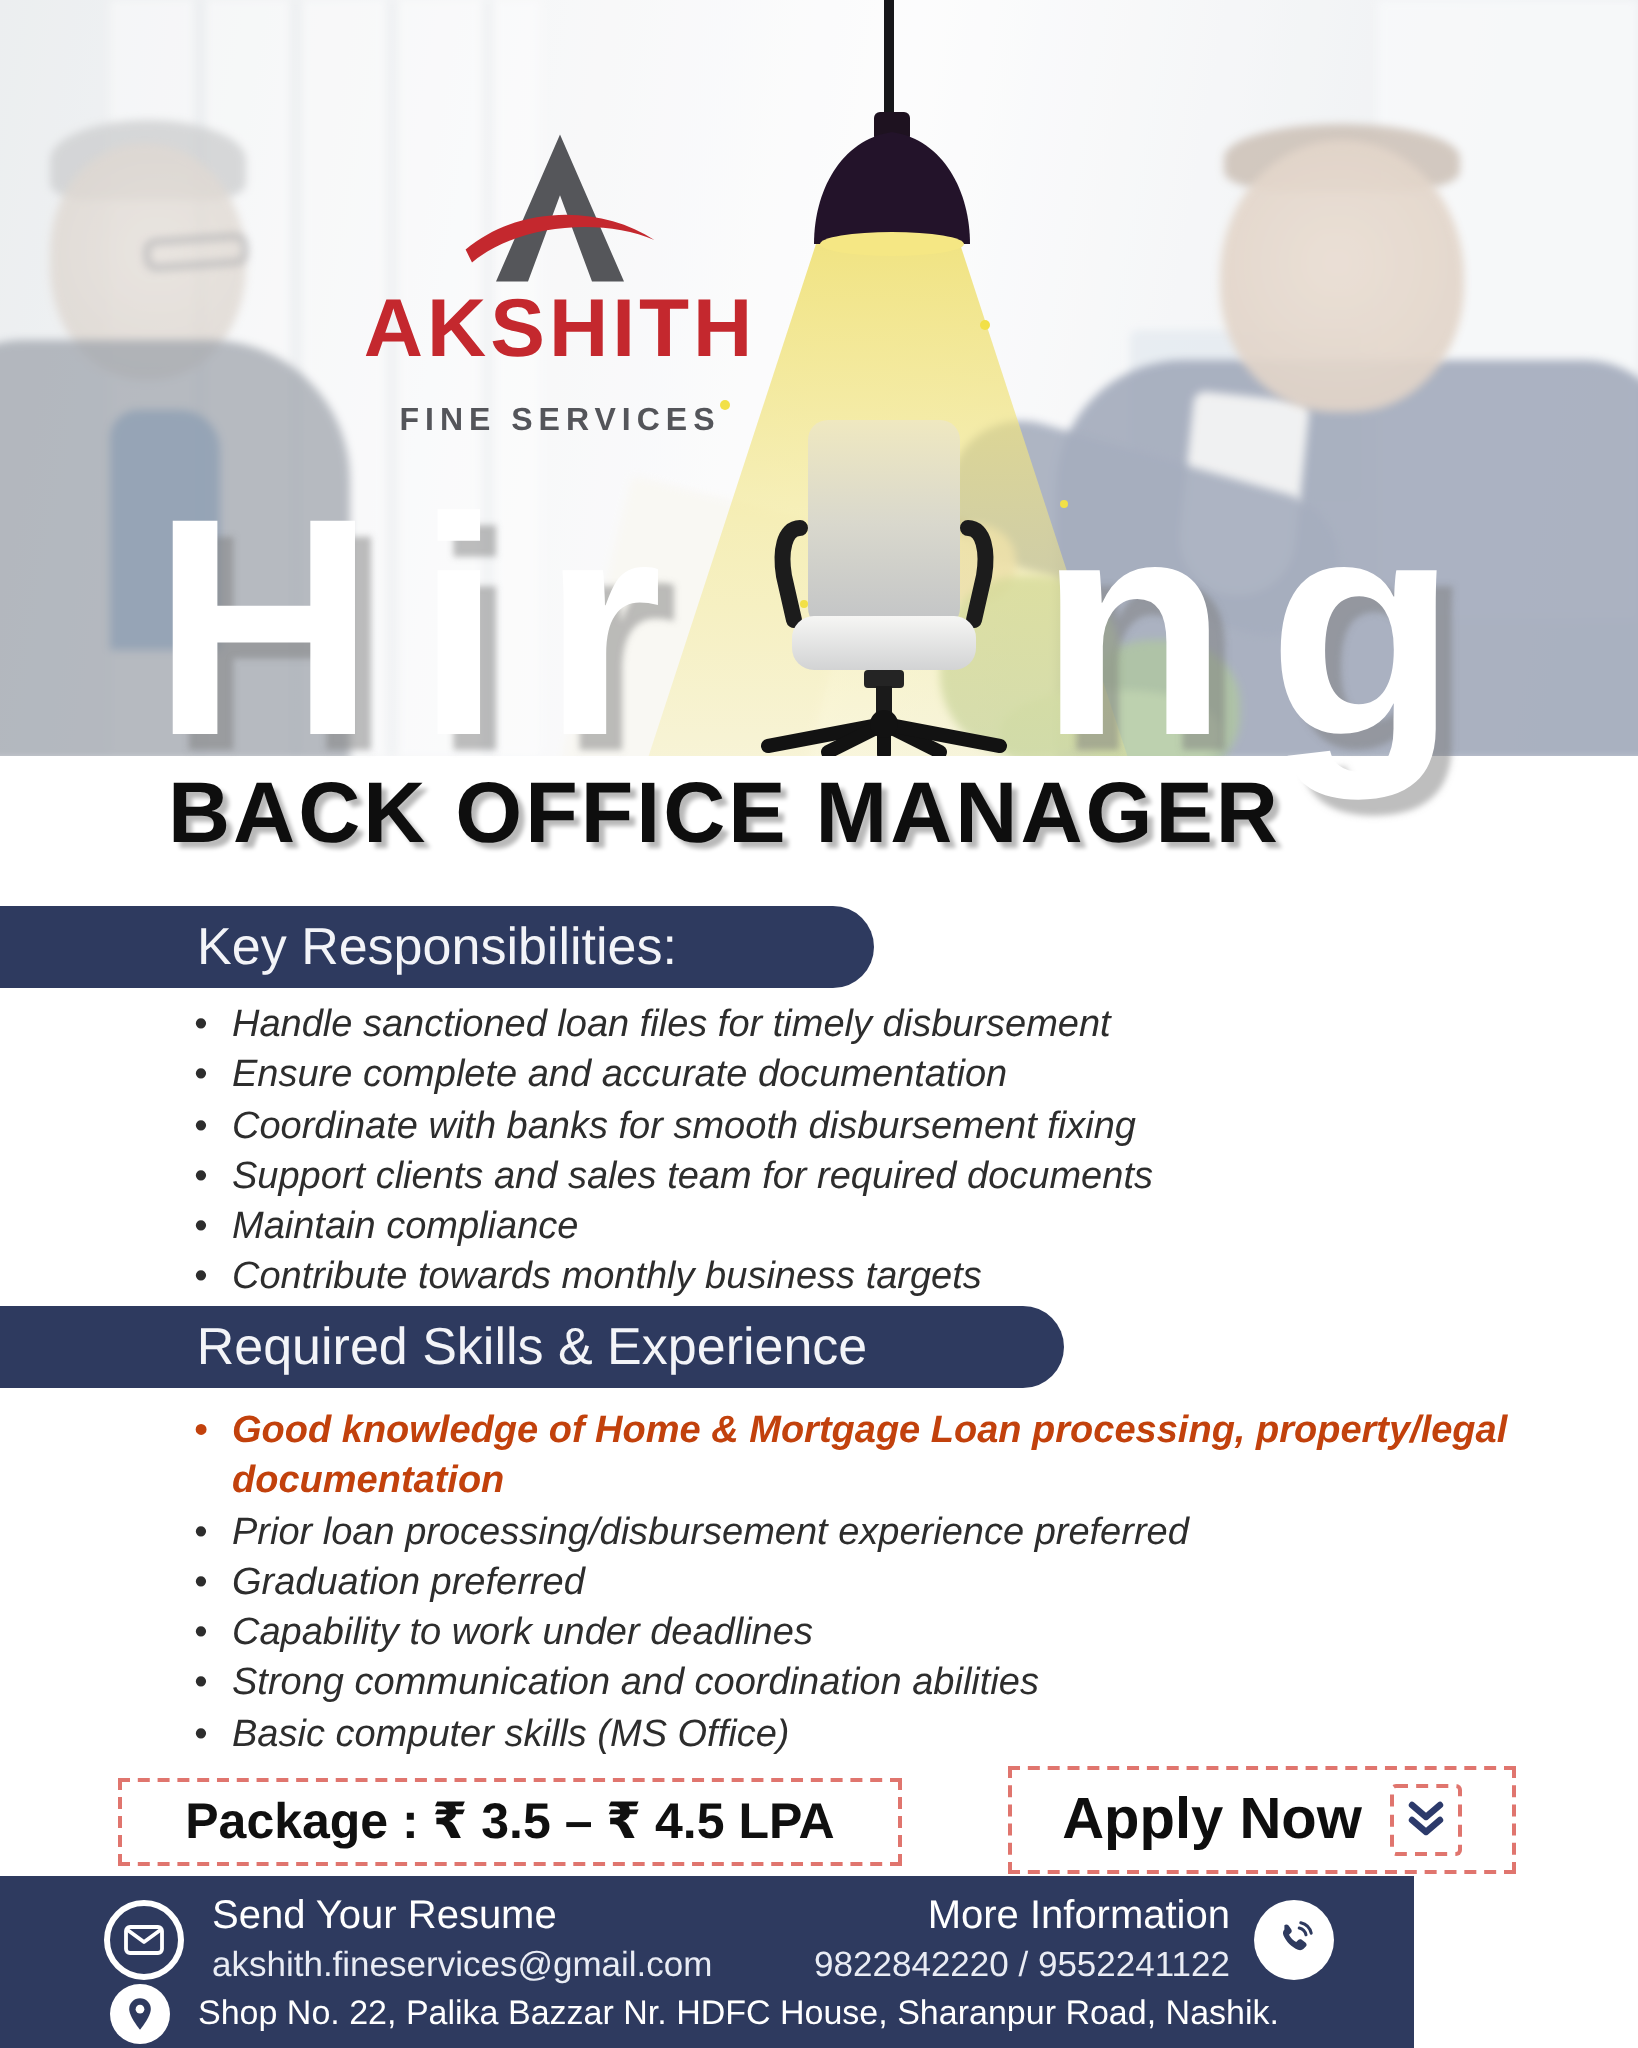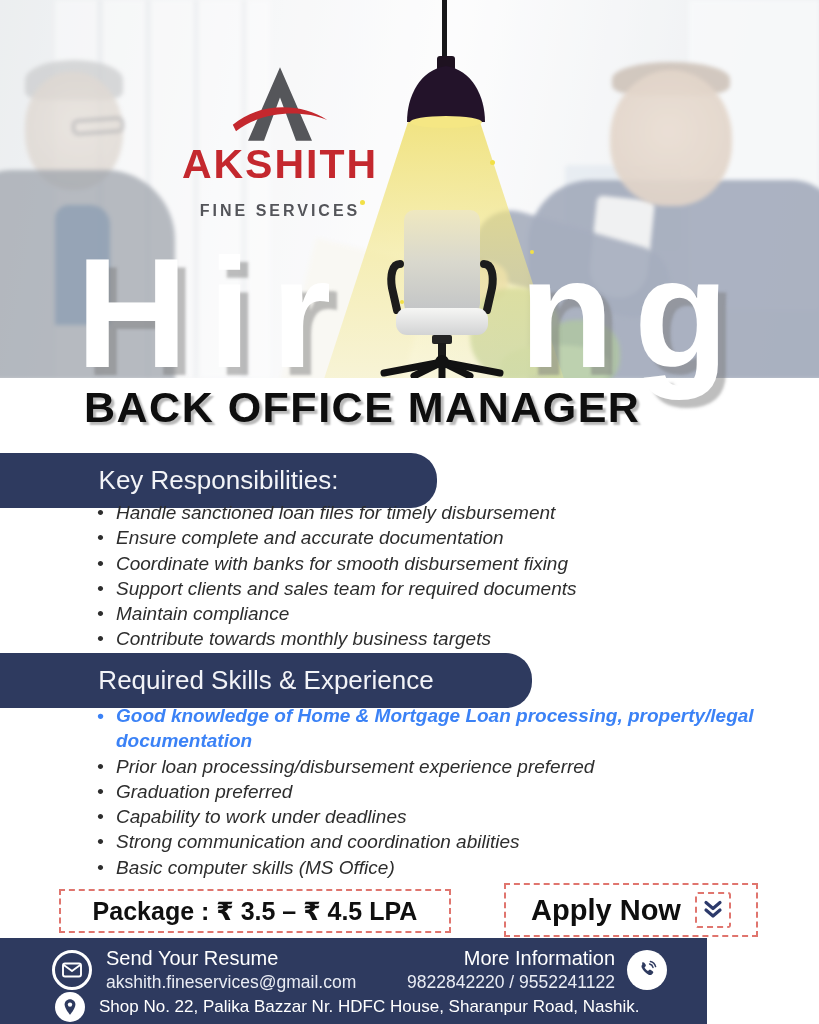--- a/index.html
+++ b/index.html
@@ -55,32 +55,32 @@
   .hiring{position:absolute;left:76px;top:236px;z-index:5;display:flex;align-items:flex-start;
     font-size:155px;font-weight:700;line-height:1;color:#fff;letter-spacing:20px;
     text-shadow:8px 8px 3px rgba(125,125,125,.5);}
   .hiring .gap{width:168px;}
 
   
   .role{position:absolute;left:84px;top:383px;font-size:43px;font-weight:700;color:#0e0e0e;
     letter-spacing:1.5px;text-shadow:3px 3px 2px rgba(0,0,0,.28);z-index:6;}
 
   
-  .banner{position:absolute;left:0;height:55px;background:var(--navy);color:#f3f4f8;
+  .banner{position:absolute;left:0;height:41px;background:var(--navy);color:#f3f4f8;
     border-radius:0 26px 26px 0;display:flex;align-items:center;justify-content:center;font-size:26px;}
   .banner1{top:453px;width:437px;}
   .banner2{top:653px;width:532px;}
 
   
   .list{position:absolute;left:97px;list-style:none;font-style:italic;}
   .list1{top:500px;width:610px;}
   .list2{top:703px;width:676px;}
   .list li{position:relative;font-size:19px;line-height:25.3px;color:#2d2d2d;padding-left:19px;}
   .list li::before{content:"\2022";position:absolute;left:0;top:0;}
-  .list li.bold{font-weight:700;color:#3b82f6;}
+  .list li.bold{font-weight:700;color:#c2410c;}
 
   
   .package{position:absolute;left:59px;top:889px;width:392px;height:44px;border:2px dashed var(--dash);
     display:flex;align-items:center;justify-content:center;font-size:25px;font-weight:700;color:#101010;background:#fff;}
   .apply{position:absolute;left:504px;top:883px;width:254px;height:54px;border:2px dashed var(--dash);
     display:flex;align-items:center;justify-content:center;gap:14px;background:#fff;cursor:pointer;}
   .apply .lbl{font-size:29px;font-weight:700;color:#0e0e0e;}
   .chev-box{width:36px;height:36px;border:2px dashed var(--dash);border-radius:3px;display:flex;align-items:center;justify-content:center;}
   .chev-box svg{width:24px;height:24px;}
 

